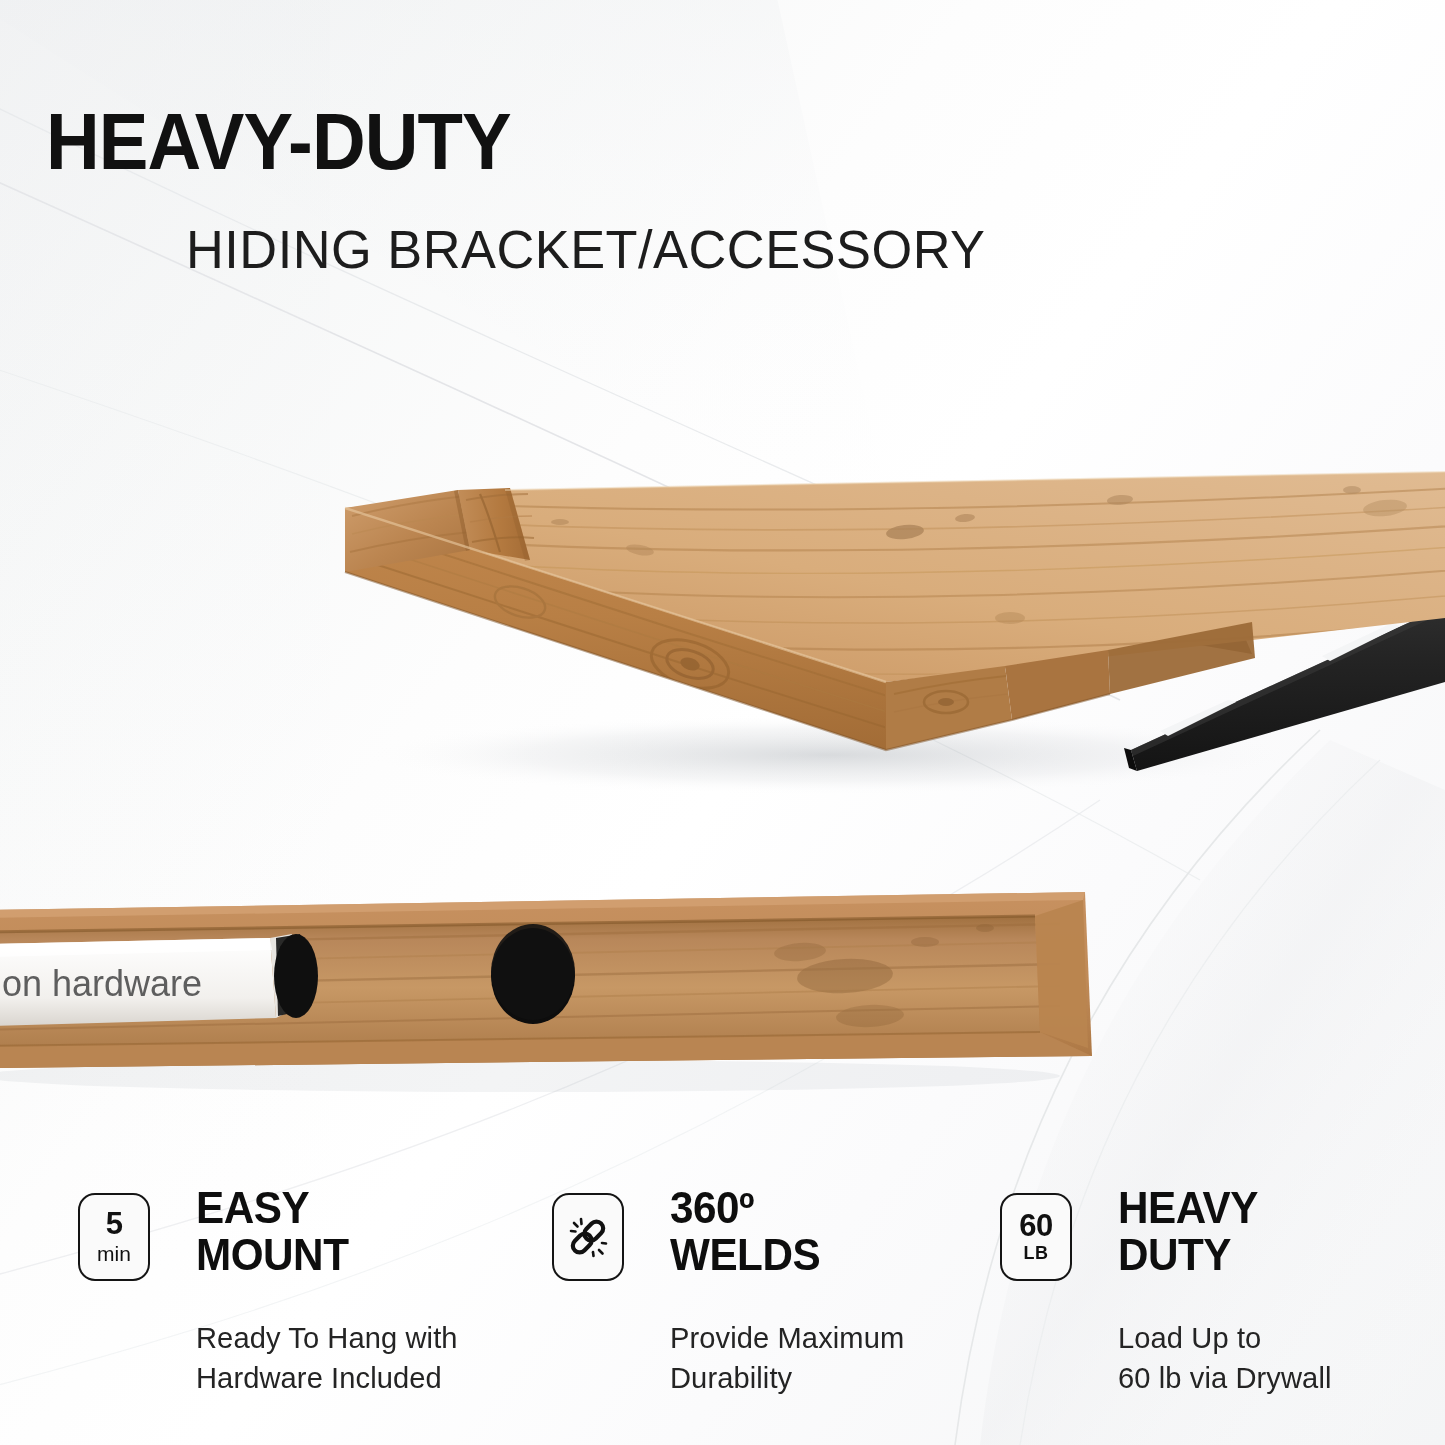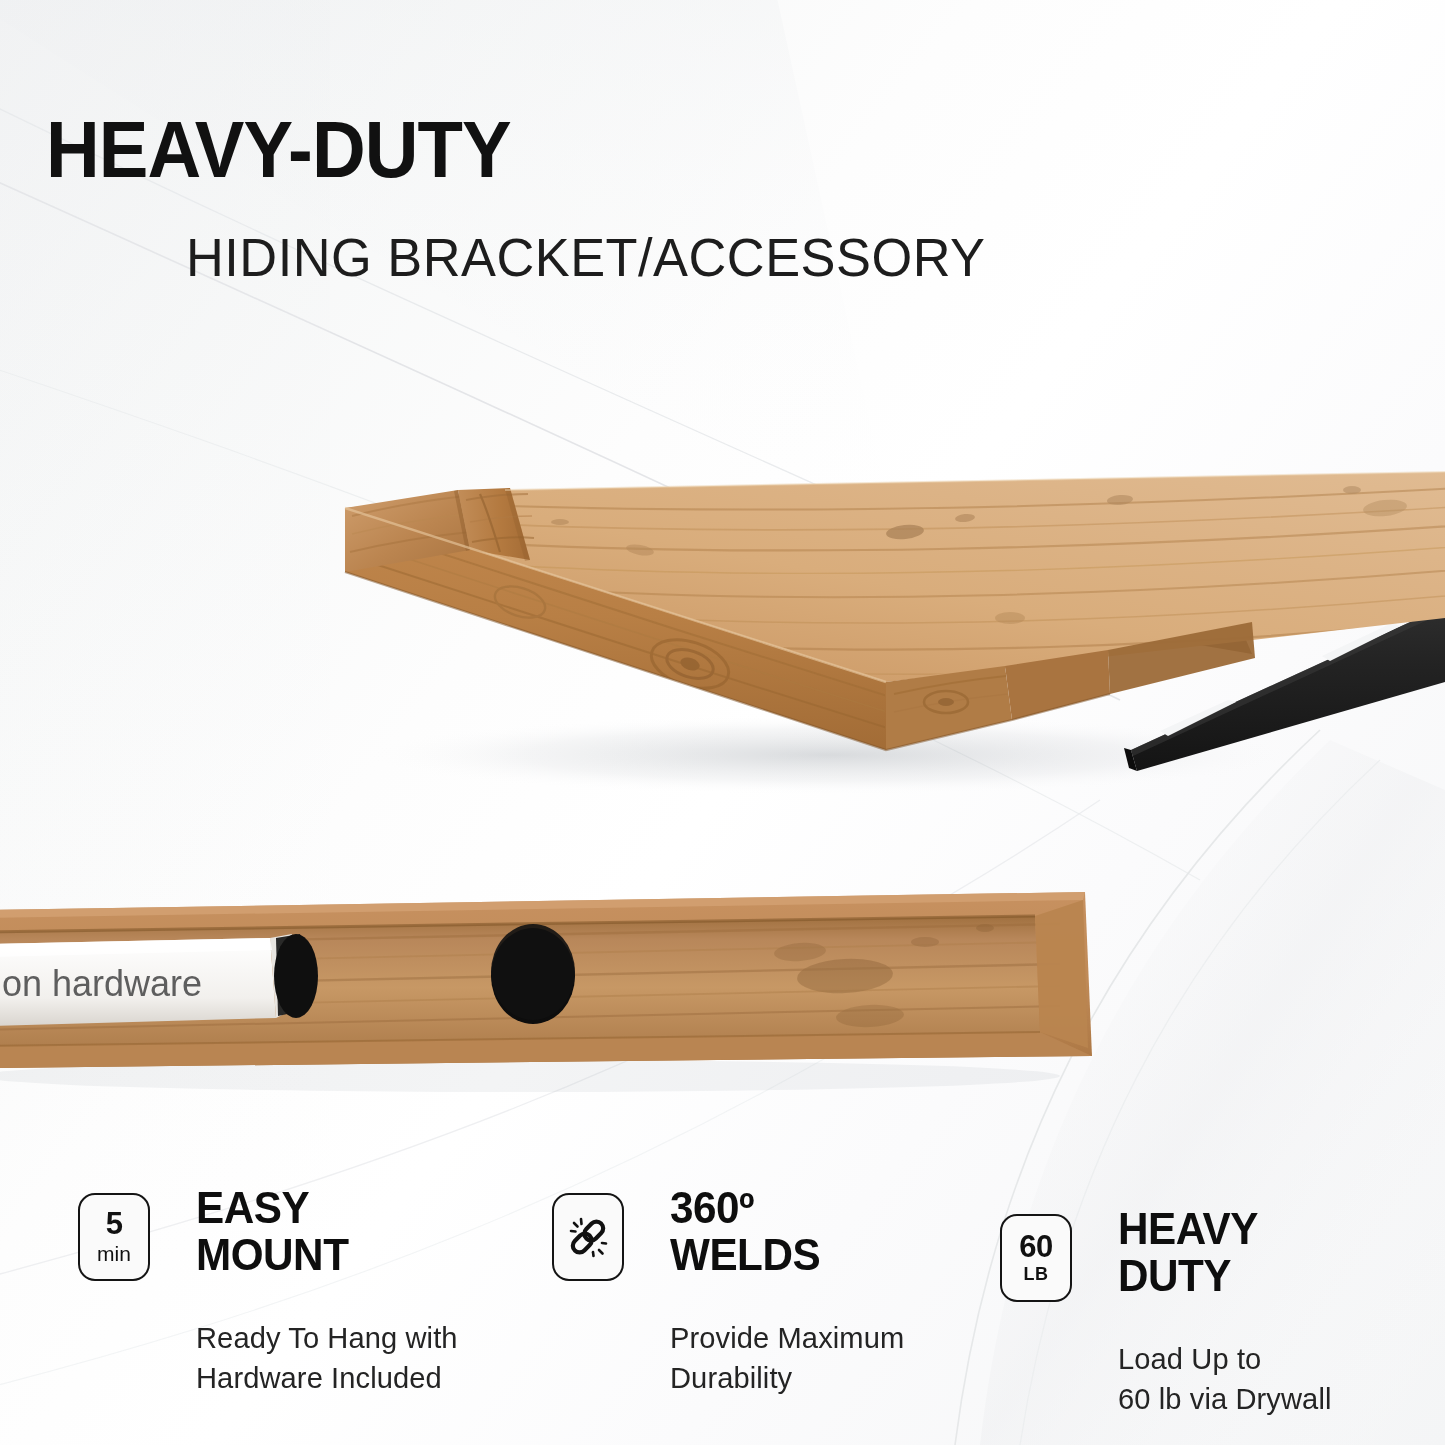--- a/index.html
+++ b/index.html
@@ -10,21 +10,21 @@
     overflow:hidden;
     position:relative;
   }
 
   
   .bg-root{position:absolute;inset:0;overflow:hidden;
     background:linear-gradient(128deg,#f2f3f4 0%,#f7f8f8 18%,#fdfdfd 38%,#ffffff 52%,#fbfbfc 70%,#f4f5f6 100%);}
   .bg-svg{position:absolute;inset:0;width:1445px;height:1445px;}
 
   
-  .headline{position:absolute;left:46px;top:112px;width:1300px;}
+  .headline{position:absolute;left:46px;top:104px;width:1300px;}
   .title-main{
     font-family:"Liberation Sans", sans-serif;
     font-weight:bold;font-size:80px;letter-spacing:-1px;
     color:#111111;line-height:0.95;
     transform:scaleX(0.93);transform-origin:left center;
   }
   .title-sub{
     position:absolute;left:140px;top:118px;
     font-family:"Liberation Sans", sans-serif;
     font-weight:300;font-size:54px;letter-spacing:0.5px;
@@ -34,21 +34,21 @@
 
   
   .hero{position:absolute;left:0;top:250px;width:1445px;height:600px;}
 
   
   .hero2{position:absolute;left:0;top:880px;width:1445px;height:240px;}
 
   
   .features{position:absolute;left:0;top:1185px;width:1445px;height:230px;}
   .feature{position:absolute;top:0;width:440px;height:230px;}
-  .f1{left:78px;} .f2{left:552px;} .f3{left:1000px;margin-top:21px;}
+  .f1{left:78px;} .f2{left:552px;} .f3{left:1000px;}
 
   .ficon{
     position:absolute;left:0;top:8px;width:72px;height:88px;
     border:2.5px solid #141414;border-radius:17px;
     background:#fafafa;
     display:flex;flex-direction:column;
     align-items:center;justify-content:center;
   }
   .ficon-big{
     font-family:"Liberation Sans", sans-serif;

